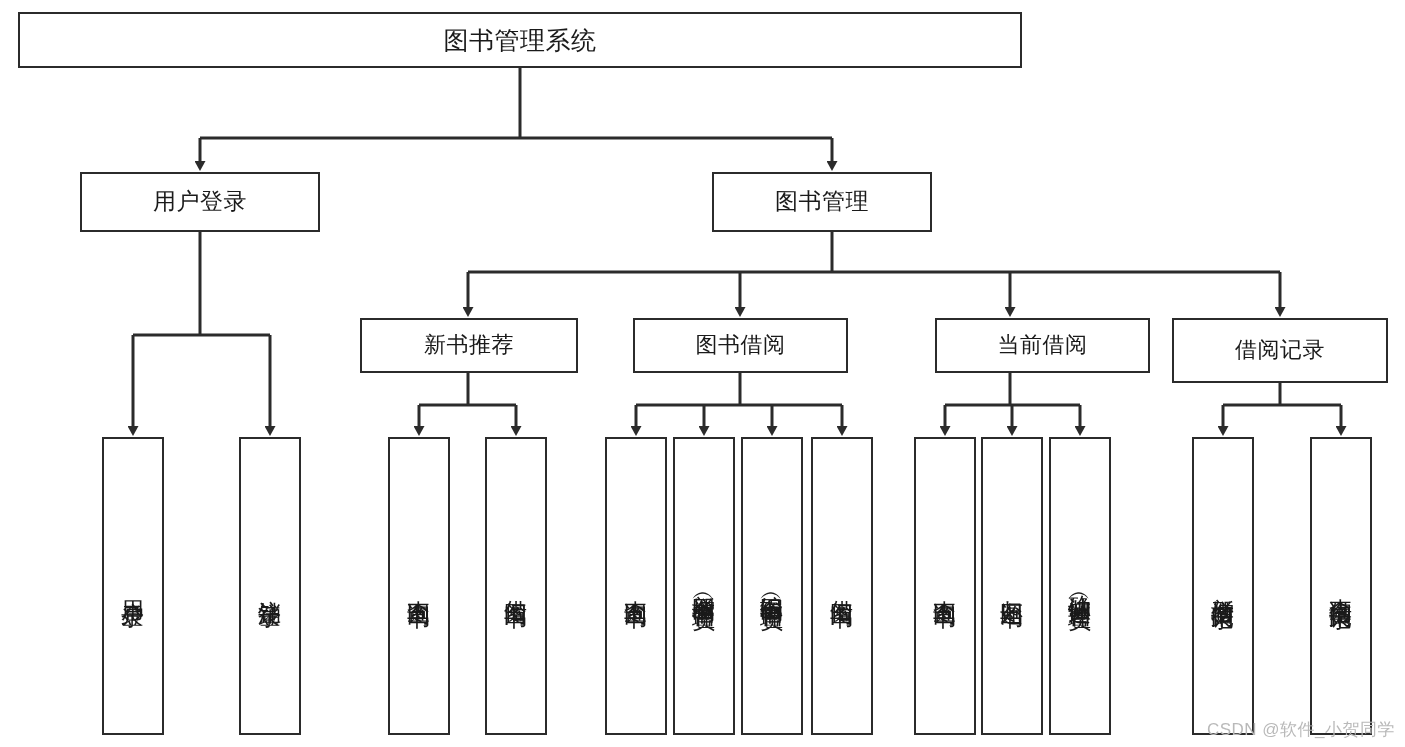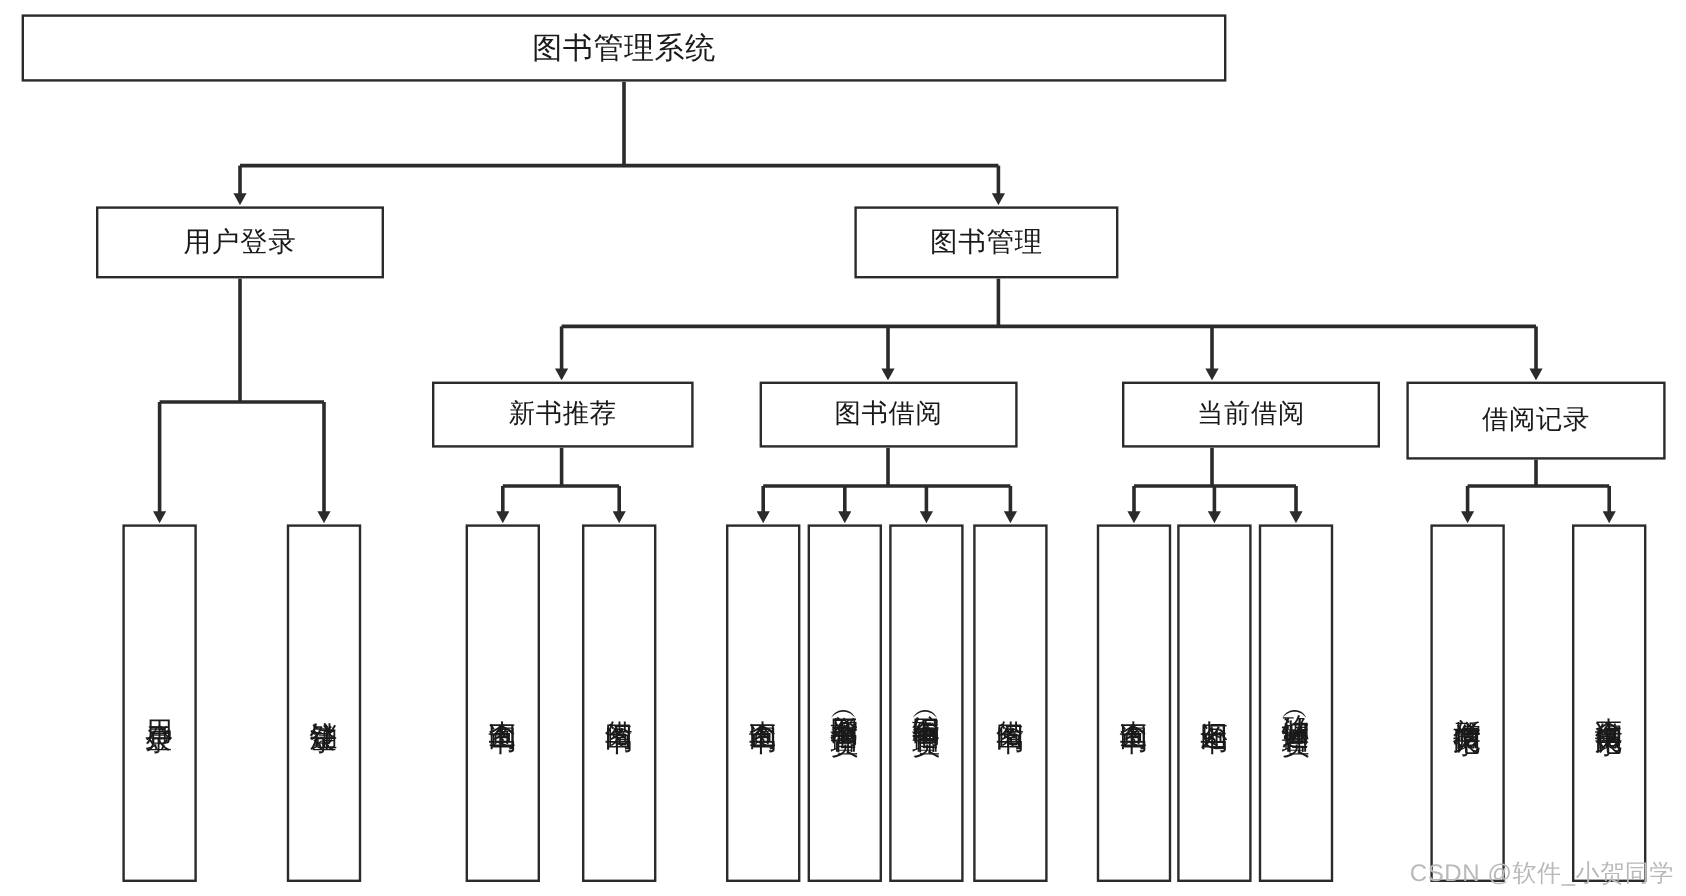--- a/index.html
+++ b/index.html
@@ -62,21 +62,21 @@
     line-height: 1.14;
     letter-spacing: 2px;
     color: #1a1a1a;
     text-align: center;
     white-space: nowrap;
   }
   .watermark {
     position: absolute;
     right: 10px;
     bottom: 6px;
-    font-size: 20px;
+    font-size: 17px;
     color: #b9b9b9;
     letter-spacing: 0.5px;
     z-index: 3;
     user-select: none;
   }
 </style>
 </head>
 <body>
 
 <div id="canvas">

